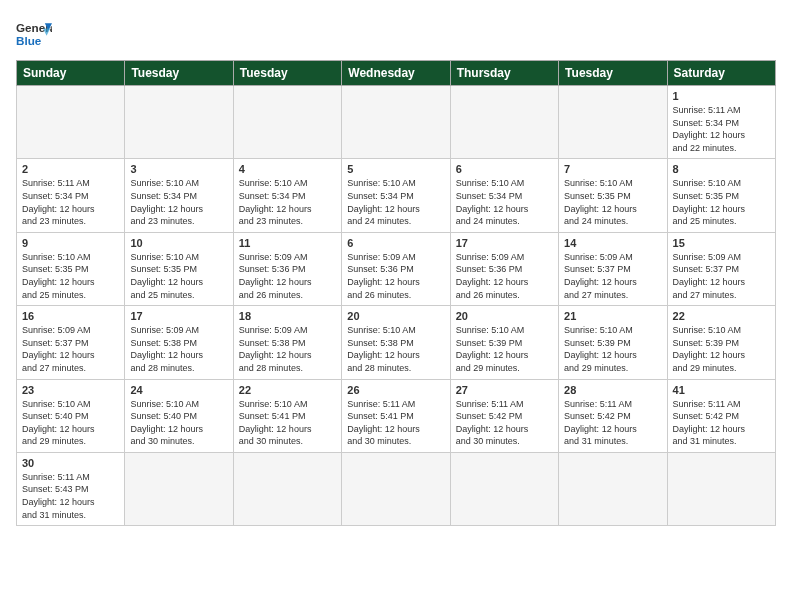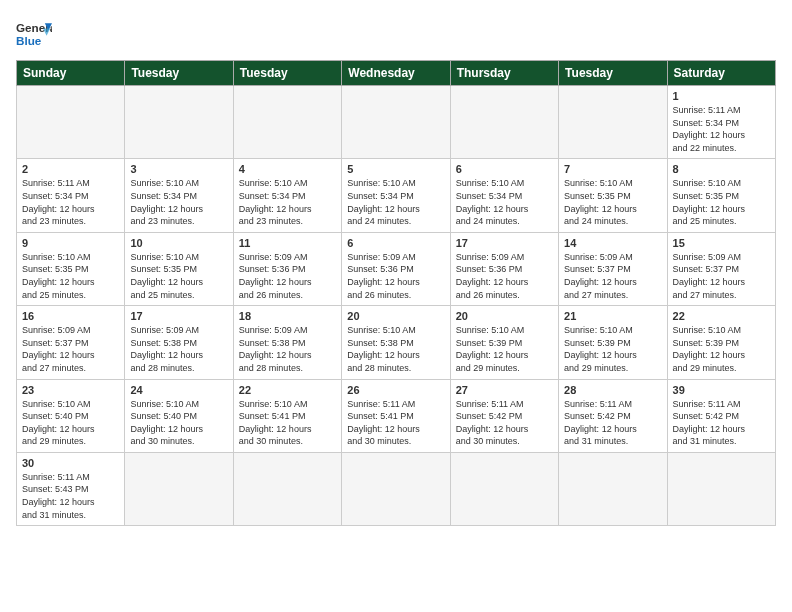--- a/index.html
+++ b/index.html
@@ -310,21 +310,21 @@
 and 30 minutes.</div>
         </td>
         <td>
           <span class="day-num">28</span>
           <div class="day-info" style="white-space: pre-line;">Sunrise: 5:11 AM
 Sunset: 5:42 PM
 Daylight: 12 hours
 and 31 minutes.</div>
         </td>
         <td>
-          <span class="day-num">39</span>
+          <span class="day-num">41</span>
           <div class="day-info" style="white-space: pre-line;">Sunrise: 5:11 AM
 Sunset: 5:42 PM
 Daylight: 12 hours
 and 31 minutes.</div>
         </td>
       </tr>
       <tr>
         <td class="last-row">
           <span class="day-num">30</span>
           <div class="day-info" style="white-space: pre-line;">Sunrise: 5:11 AM

